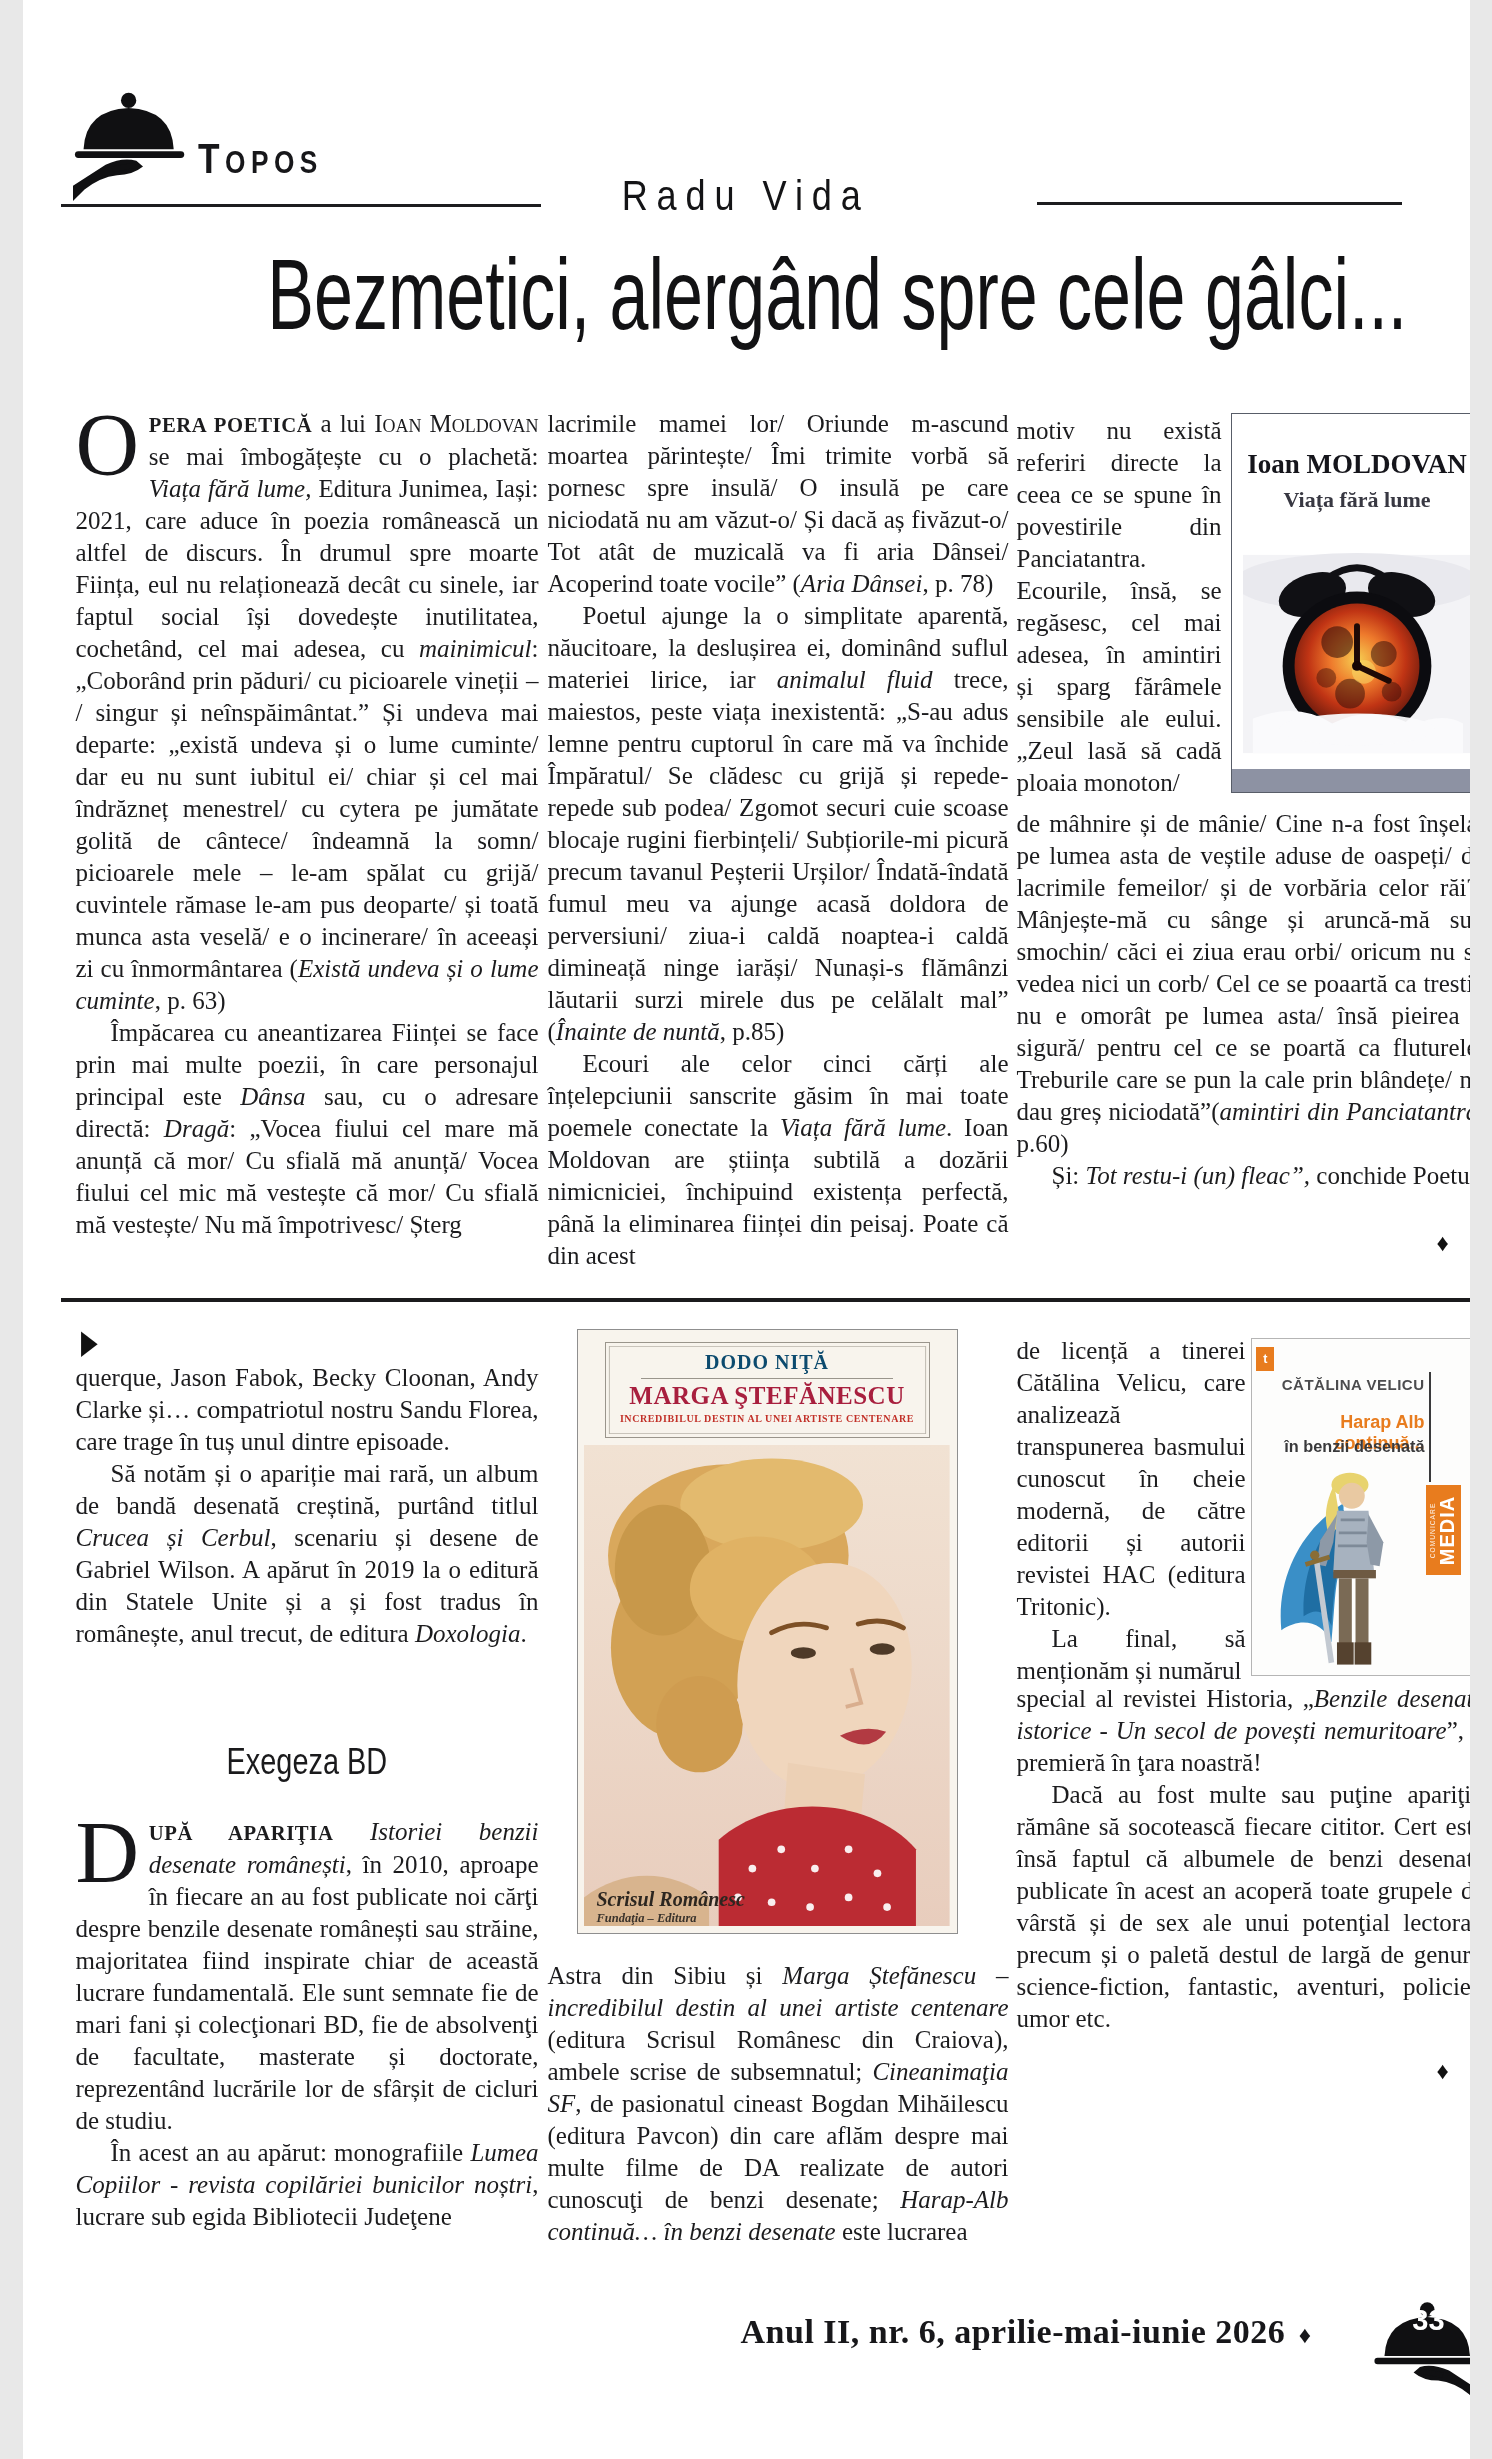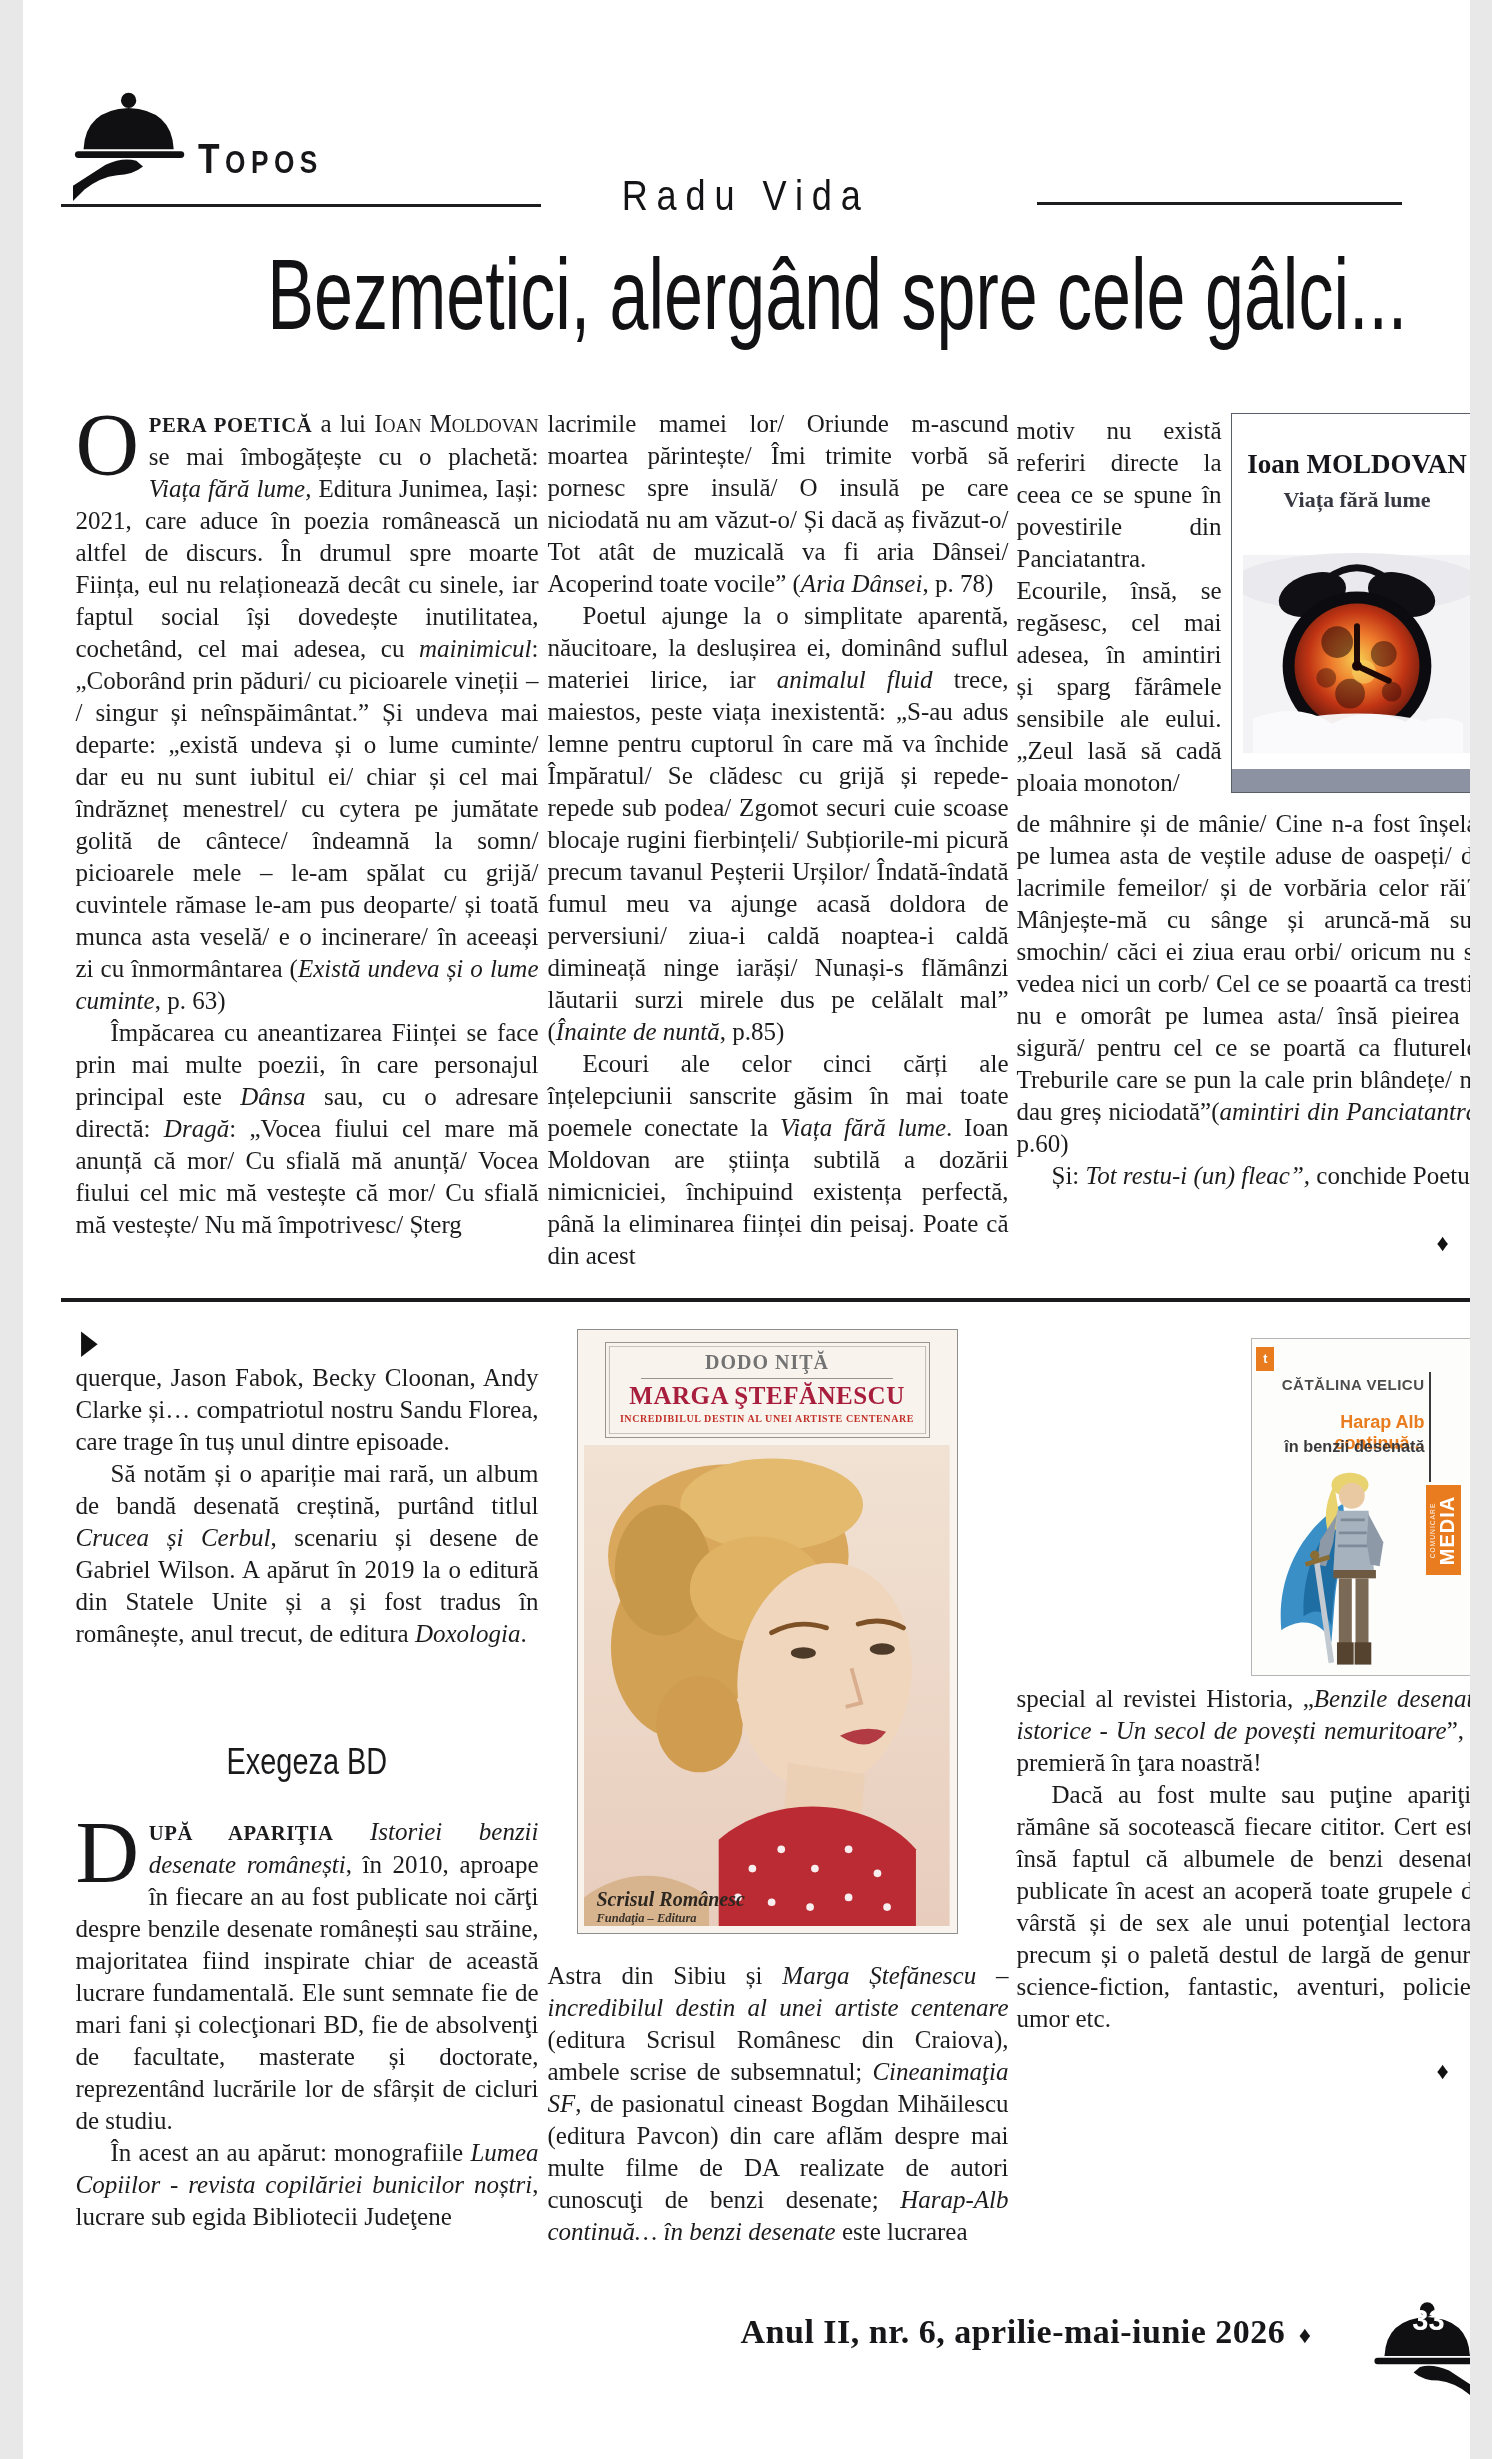--- a/index.html
+++ b/index.html
@@ -80,21 +80,21 @@
   
   .cover2 {
     position:absolute; left:554px; top:1329px; width:381px; height:605px;
     background:#f8f4ed; border:1px solid #8f8f8f; box-sizing:border-box;
   }
   .c2-frame {
     position:absolute; left:27px; right:27px; top:11.5px; height:94px;
     border:1px solid #9a958c; box-shadow:inset 0 0 0 2.9px #f8f4ed, inset 0 0 0 3.8px #b9b4aa;
     text-align:center;
   }
-  .c2-author { margin-top:8.6px; font-weight:700; font-size:20px; letter-spacing:1px; color:#737373; }
+  .c2-author { margin-top:8.6px; font-weight:700; font-size:20px; letter-spacing:1px; color:#0c4a6e; }
   .c2-rule { width:78%; height:1px; background:#9a958c; margin:3.8px auto 2.9px; }
   .c2-title { font-weight:700; font-size:25px; letter-spacing:0.5px; color:#a81f3e; }
   .c2-sub { margin-top:2.9px; font-weight:700; font-size:10px; letter-spacing:0.6px; color:#c23028; }
   .c2-photo { position:absolute; left:6.7px; right:6.7px; top:115px; bottom:6.7px; }
   .c2-photo svg { width:100%; height:100%; }
   .c2-pub { position:absolute; left:19px; bottom:7.7px; line-height:1.15; }
   .c2-pub .l1 { font-style:italic; font-weight:700; font-size:20px; color:#2c2620; }
   .c2-pub .l2 { font-style:italic; font-weight:700; font-size:12.5px; color:#3a332c; }
   
   .cover3 {
@@ -273,20 +273,24 @@
     <div class="c2-pub">
       <div class="l1">Scrisul Românesc</div>
       <div class="l2">Fundaţia – Editura</div>
     </div>
   </div>
 
   <div class="txt a2c2cap">
     <p>Astra din Sibiu și <i>Marga Ștefănescu – incredibilul destin al unei artiste centenare</i> (editura Scrisul Românesc din Craiova), ambele scrise de subsemnatul; <i>Cineanimaţia SF</i>, de pasionatul cineast Bogdan Mihăilescu (editura Pavcon) din care aflăm despre mai multe filme de DA realizate de autori cunoscuţi de benzi desenate; <i>Harap-Alb continuă… în benzi desenate</i> este lucrarea</p>
   </div>
 
+  <div class="txt a2c3n">
+    <p>de licență a tinerei Cătălina Velicu, care analizează transpunerea basmului cunoscut în cheie modernă, de către editorii și autorii revistei HAC (editura Tritonic).</p>
+    <p class="ind">La final, să menționăm și numărul</p>
+  </div>
 
   <div class="cover3">
     <div class="c3-logo">t</div>
     <div class="c3-author">CĂTĂLINA VELICU</div>
     <div class="c3-vline"></div>
     <div class="c3-t1">Harap Alb continuă...</div>
     <div class="c3-t2">în benzii desenată</div>
     <div class="c3-band">
       <div class="c3-band-label">
         <span class="small">COMUNICARE</span>

